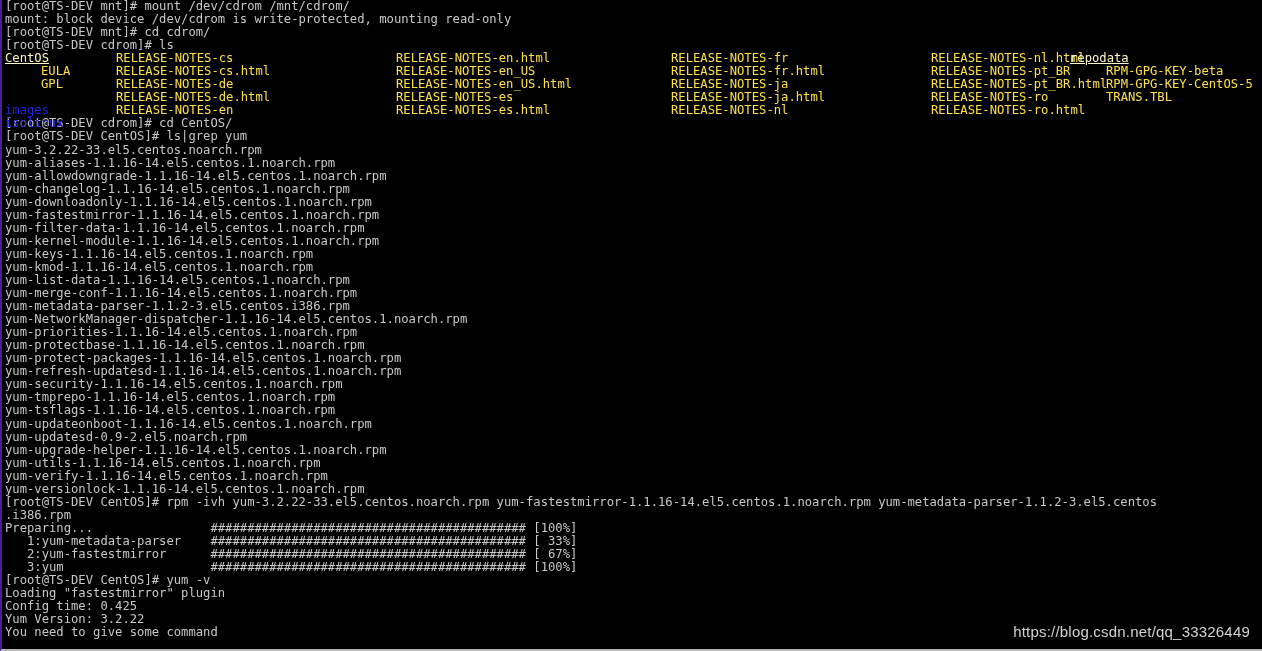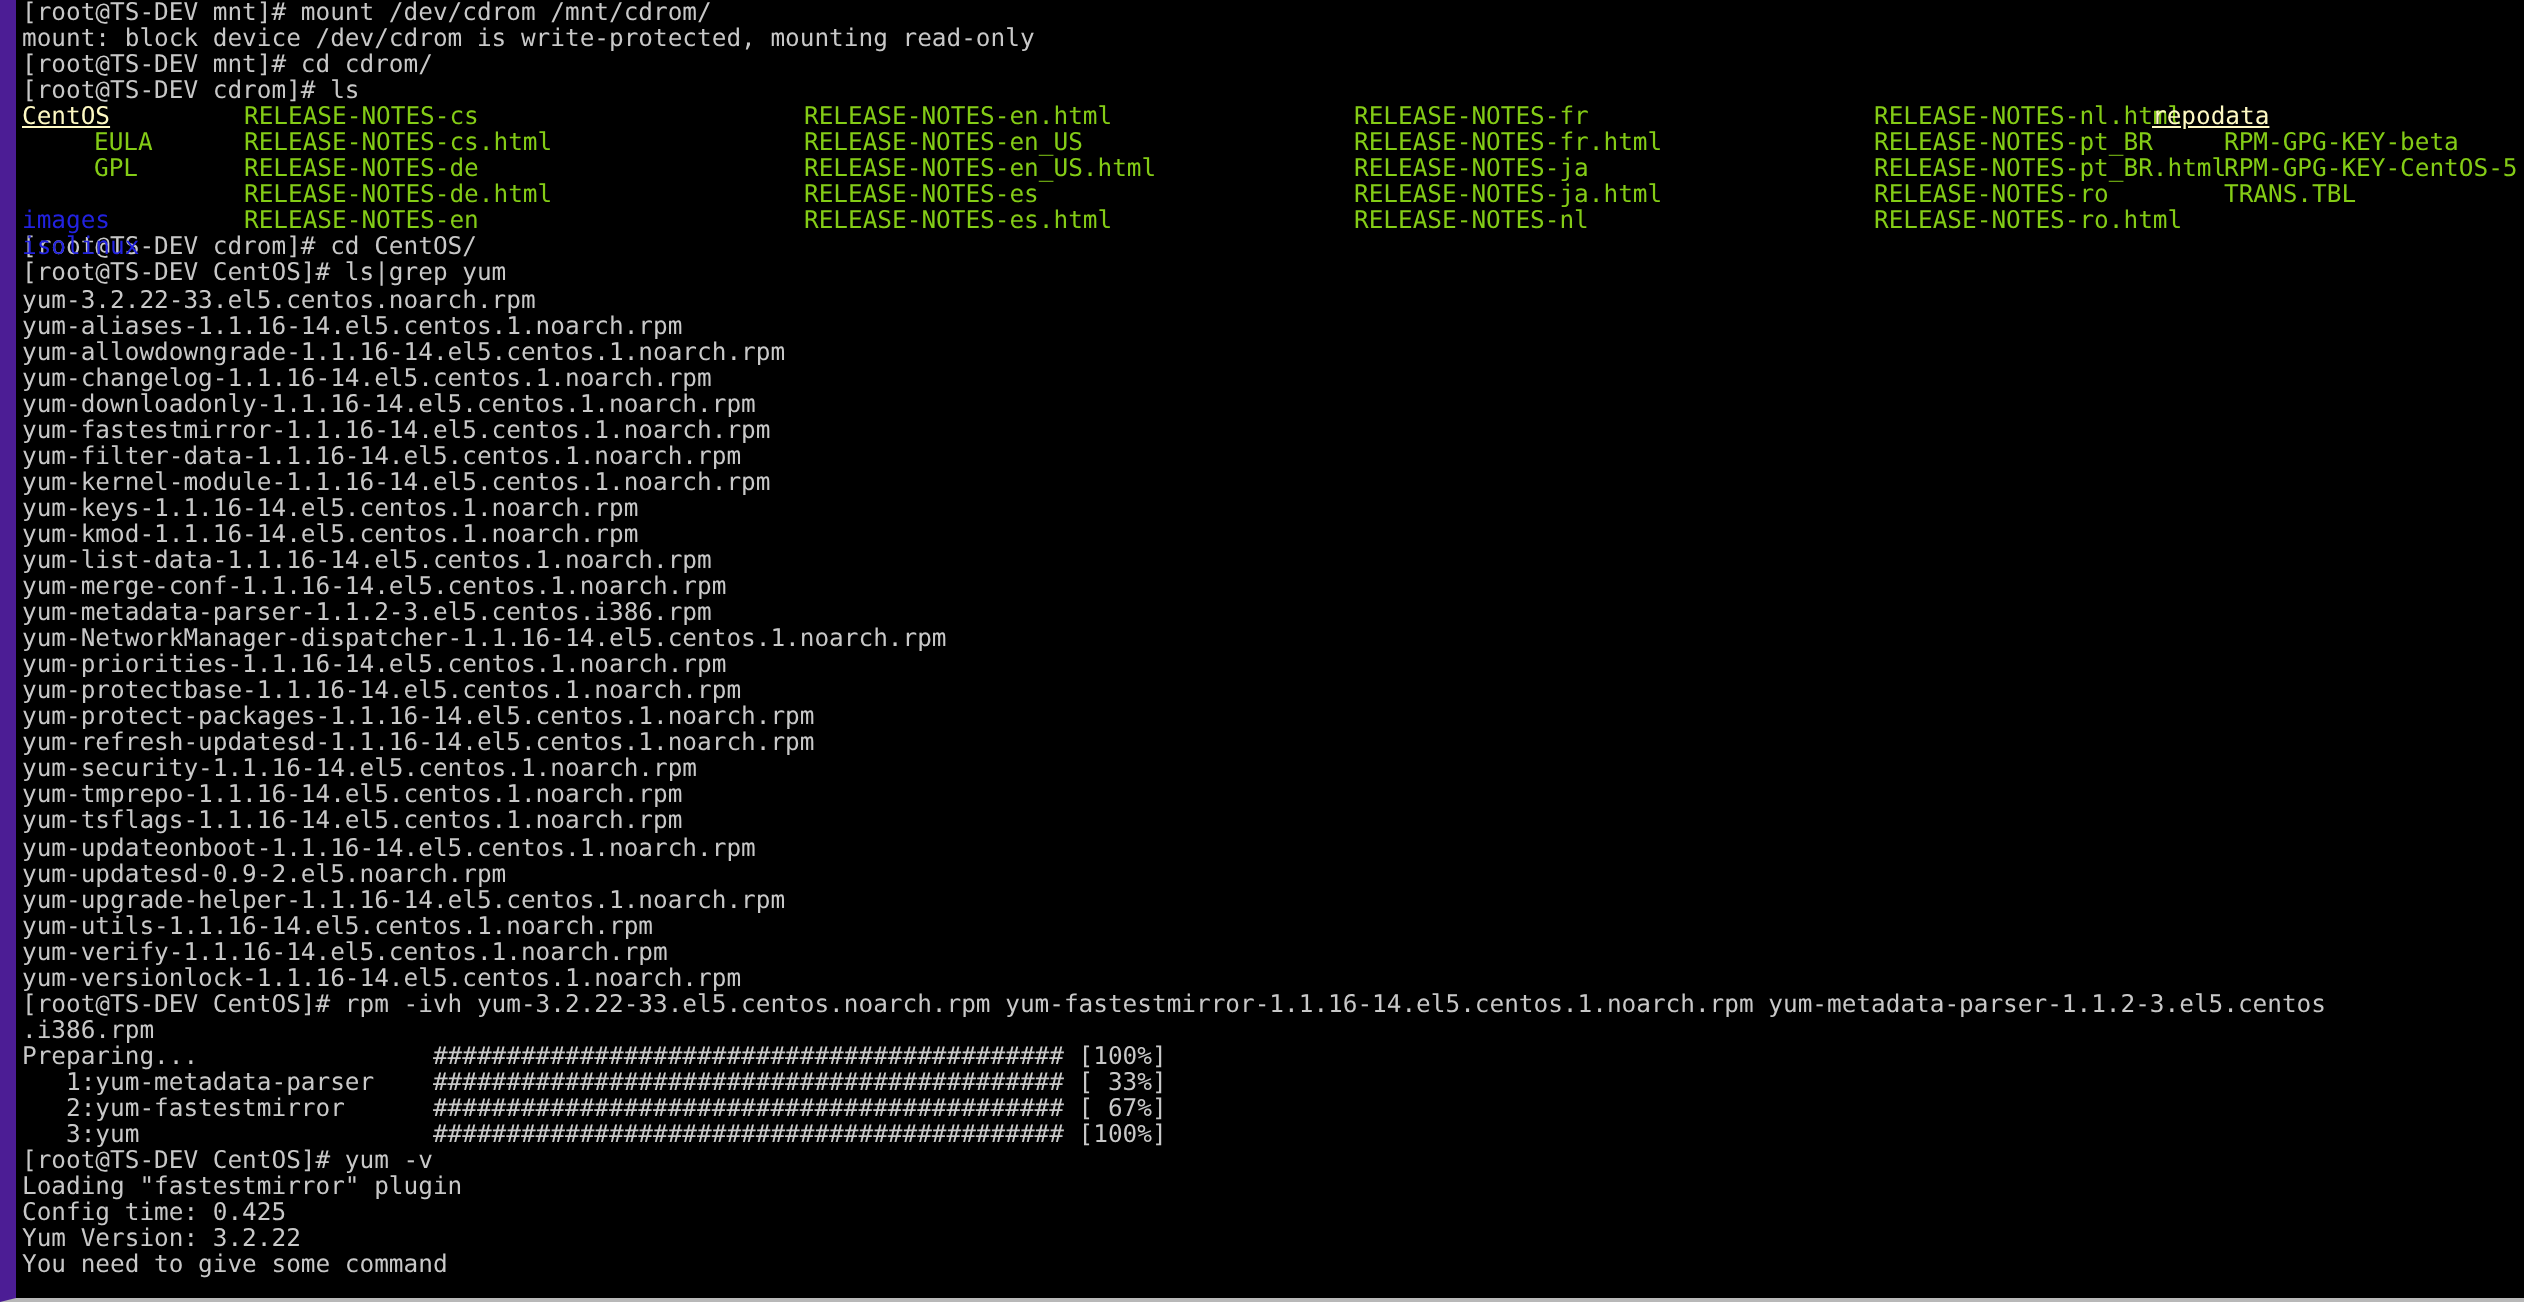--- a/index.html
+++ b/index.html
@@ -13,21 +13,21 @@
     height: 651px;
     overflow: hidden;
     font-family: "DejaVu Sans Mono", "Liberation Mono", monospace;
   }
 
   #terminal {
     position: relative;
     width: 1262px;
     height: 651px;
     background: #000000;
-    border-left: 8px solid #4c1d95;
+    border-left: 2px solid #4c1d95;
     border-bottom: 2px solid #b8b8b8;
     box-sizing: border-box;
     overflow: hidden;
   }
 
   #screen {
     position: absolute;
     left: 3px;
     top: 0px;
     width: 1256px;
@@ -38,21 +38,21 @@
     color: #c8c8c8;
   }
 
   .line {
     height: 13.05px;
     white-space: pre;
     font-family: "DejaVu Sans Mono", "Liberation Mono", monospace;
   }
 
   
-  .c-default { color: #84cc16; padding-left: 36px; }
+  .c-default { color: #fde047; padding-left: 36px; }
   .c-dir     { color: #2222e0; margin-top: 13px; }   
   .c-dir-dim { color: #fef9c3; text-decoration: underline; }   
 
   #watermark {
     position: absolute;
     right: 12px;
     bottom: 9px;
     font-family: "Liberation Sans", sans-serif;
     font-size: 15px;
     color: #d2d2d2;
@@ -66,14 +66,15 @@
     bottom: 4px;
     width: 8px;
     height: 2px;
   }
 </style>
 </head>
 <body>
 
 <div id="terminal">
   <div id="screen"><div class="line">[root@TS-DEV mnt]# mount /dev/cdrom /mnt/cdrom/</div><div class="line">mount: block device /dev/cdrom is write-protected, mounting read-only</div><div class="line">[root@TS-DEV mnt]# cd cdrom/</div><div class="line">[root@TS-DEV cdrom]# ls</div><div class="line" style="position: relative;"><span class="c-dir-dim" style="position: absolute; left: 0px; top: 0px;">CentOS</span><span class="c-default" style="position: absolute; left: 75px; top: 0px;">RELEASE-NOTES-cs</span><span class="c-default" style="position: absolute; left: 355px; top: 0px;">RELEASE-NOTES-en.html</span><span class="c-default" style="position: absolute; left: 630px; top: 0px;">RELEASE-NOTES-fr</span><span class="c-default" style="position: absolute; left: 890px; top: 0px;">RELEASE-NOTES-nl.html</span><span class="c-dir-dim" style="position: absolute; left: 1065px; top: 0px;">repodata</span></div><div class="line" style="position: relative;"><span class="c-default" style="position: absolute; left: 0px; top: 0px;">EULA</span><span class="c-default" style="position: absolute; left: 75px; top: 0px;">RELEASE-NOTES-cs.html</span><span class="c-default" style="position: absolute; left: 355px; top: 0px;">RELEASE-NOTES-en_US</span><span class="c-default" style="position: absolute; left: 630px; top: 0px;">RELEASE-NOTES-fr.html</span><span class="c-default" style="position: absolute; left: 890px; top: 0px;">RELEASE-NOTES-pt_BR</span><span class="c-default" style="position: absolute; left: 1065px; top: 0px;">RPM-GPG-KEY-beta</span></div><div class="line" style="position: relative;"><span class="c-default" style="position: absolute; left: 0px; top: 0px;">GPL</span><span class="c-default" style="position: absolute; left: 75px; top: 0px;">RELEASE-NOTES-de</span><span class="c-default" style="position: absolute; left: 355px; top: 0px;">RELEASE-NOTES-en_US.html</span><span class="c-default" style="position: absolute; left: 630px; top: 0px;">RELEASE-NOTES-ja</span><span class="c-default" style="position: absolute; left: 890px; top: 0px;">RELEASE-NOTES-pt_BR.html</span><span class="c-default" style="position: absolute; left: 1065px; top: 0px;">RPM-GPG-KEY-CentOS-5</span></div><div class="line" style="position: relative;"><span class="c-dir" style="position: absolute; left: 0px; top: 0px;">images</span><span class="c-default" style="position: absolute; left: 75px; top: 0px;">RELEASE-NOTES-de.html</span><span class="c-default" style="position: absolute; left: 355px; top: 0px;">RELEASE-NOTES-es</span><span class="c-default" style="position: absolute; left: 630px; top: 0px;">RELEASE-NOTES-ja.html</span><span class="c-default" style="position: absolute; left: 890px; top: 0px;">RELEASE-NOTES-ro</span><span class="c-default" style="position: absolute; left: 1065px; top: 0px;">TRANS.TBL</span></div><div class="line" style="position: relative;"><span class="c-dir" style="position: absolute; left: 0px; top: 0px;">isolinux</span><span class="c-default" style="position: absolute; left: 75px; top: 0px;">RELEASE-NOTES-en</span><span class="c-default" style="position: absolute; left: 355px; top: 0px;">RELEASE-NOTES-es.html</span><span class="c-default" style="position: absolute; left: 630px; top: 0px;">RELEASE-NOTES-nl</span><span class="c-default" style="position: absolute; left: 890px; top: 0px;">RELEASE-NOTES-ro.html</span></div><div class="line">[root@TS-DEV cdrom]# cd CentOS/</div><div class="line">[root@TS-DEV CentOS]# ls|grep yum</div><div class="line">yum-3.2.22-33.el5.centos.noarch.rpm</div><div class="line">yum-aliases-1.1.16-14.el5.centos.1.noarch.rpm</div><div class="line">yum-allowdowngrade-1.1.16-14.el5.centos.1.noarch.rpm</div><div class="line">yum-changelog-1.1.16-14.el5.centos.1.noarch.rpm</div><div class="line">yum-downloadonly-1.1.16-14.el5.centos.1.noarch.rpm</div><div class="line">yum-fastestmirror-1.1.16-14.el5.centos.1.noarch.rpm</div><div class="line">yum-filter-data-1.1.16-14.el5.centos.1.noarch.rpm</div><div class="line">yum-kernel-module-1.1.16-14.el5.centos.1.noarch.rpm</div><div class="line">yum-keys-1.1.16-14.el5.centos.1.noarch.rpm</div><div class="line">yum-kmod-1.1.16-14.el5.centos.1.noarch.rpm</div><div class="line">yum-list-data-1.1.16-14.el5.centos.1.noarch.rpm</div><div class="line">yum-merge-conf-1.1.16-14.el5.centos.1.noarch.rpm</div><div class="line">yum-metadata-parser-1.1.2-3.el5.centos.i386.rpm</div><div class="line">yum-NetworkManager-dispatcher-1.1.16-14.el5.centos.1.noarch.rpm</div><div class="line">yum-priorities-1.1.16-14.el5.centos.1.noarch.rpm</div><div class="line">yum-protectbase-1.1.16-14.el5.centos.1.noarch.rpm</div><div class="line">yum-protect-packages-1.1.16-14.el5.centos.1.noarch.rpm</div><div class="line">yum-refresh-updatesd-1.1.16-14.el5.centos.1.noarch.rpm</div><div class="line">yum-security-1.1.16-14.el5.centos.1.noarch.rpm</div><div class="line">yum-tmprepo-1.1.16-14.el5.centos.1.noarch.rpm</div><div class="line">yum-tsflags-1.1.16-14.el5.centos.1.noarch.rpm</div><div class="line">yum-updateonboot-1.1.16-14.el5.centos.1.noarch.rpm</div><div class="line">yum-updatesd-0.9-2.el5.noarch.rpm</div><div class="line">yum-upgrade-helper-1.1.16-14.el5.centos.1.noarch.rpm</div><div class="line">yum-utils-1.1.16-14.el5.centos.1.noarch.rpm</div><div class="line">yum-verify-1.1.16-14.el5.centos.1.noarch.rpm</div><div class="line">yum-versionlock-1.1.16-14.el5.centos.1.noarch.rpm</div><div class="line">[root@TS-DEV CentOS]# rpm -ivh yum-3.2.22-33.el5.centos.noarch.rpm yum-fastestmirror-1.1.16-14.el5.centos.1.noarch.rpm yum-metadata-parser-1.1.2-3.el5.centos</div><div class="line">.i386.rpm</div><div class="line">Preparing...                ########################################### [100%]</div><div class="line">   1:yum-metadata-parser    ########################################### [ 33%]</div><div class="line">   2:yum-fastestmirror      ########################################### [ 67%]</div><div class="line">   3:yum                    ########################################### [100%]</div><div class="line">[root@TS-DEV CentOS]# yum -v</div><div class="line">Loading "fastestmirror" plugin</div><div class="line">Config time: 0.425</div><div class="line">Yum Version: 3.2.22</div><div class="line">You need to give some command</div></div>
+  <div id="watermark">https://blog.csdn.net/qq_33326449</div>
   <div id="cursor-row"></div>
 </div>
 
 </body></html>

